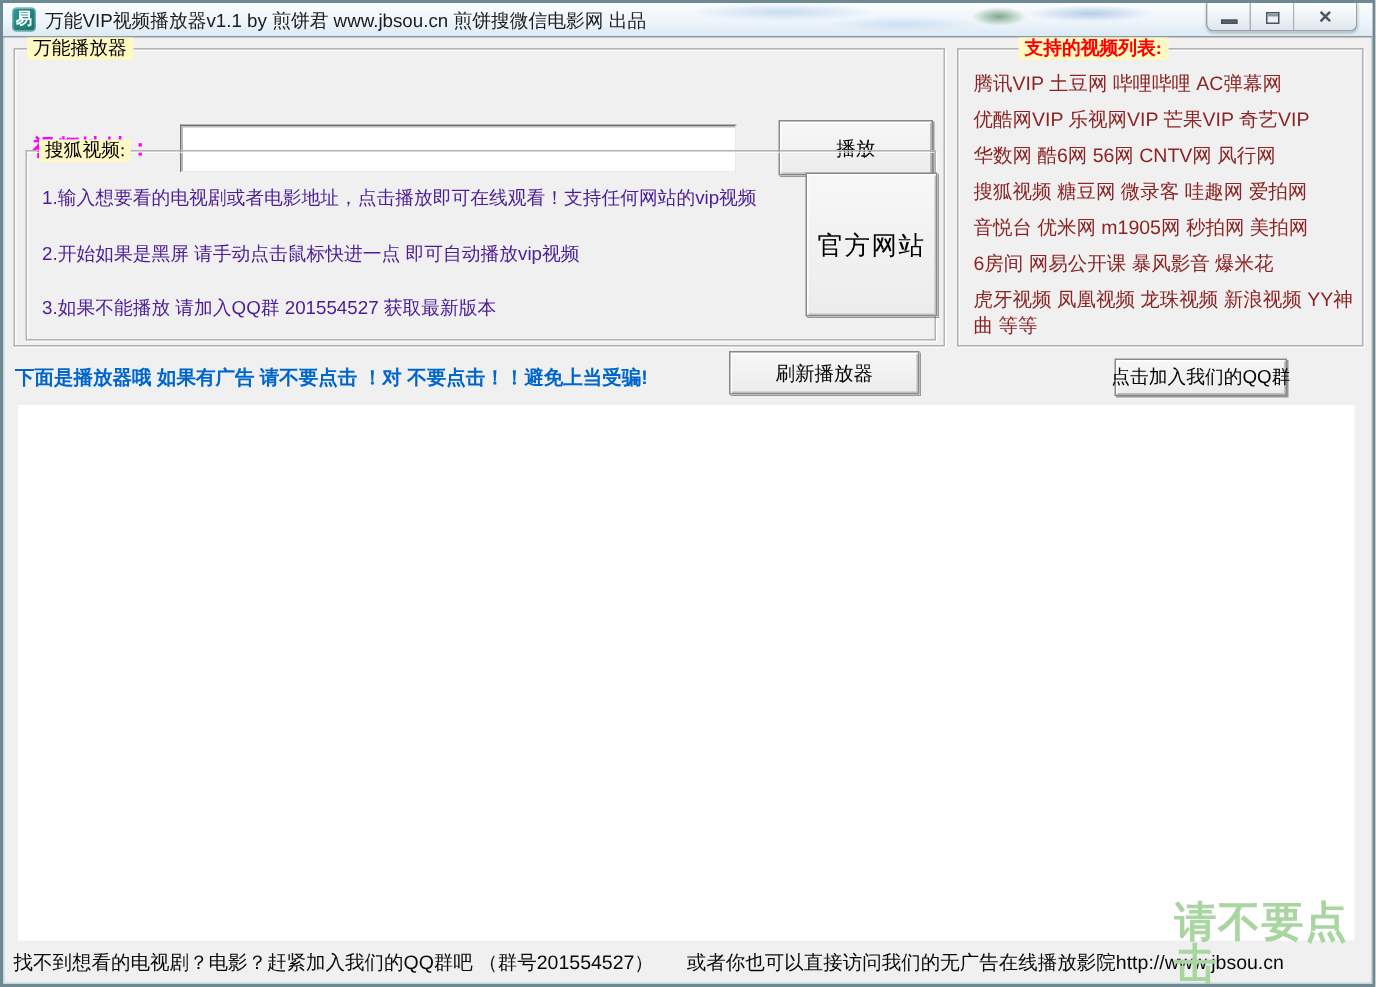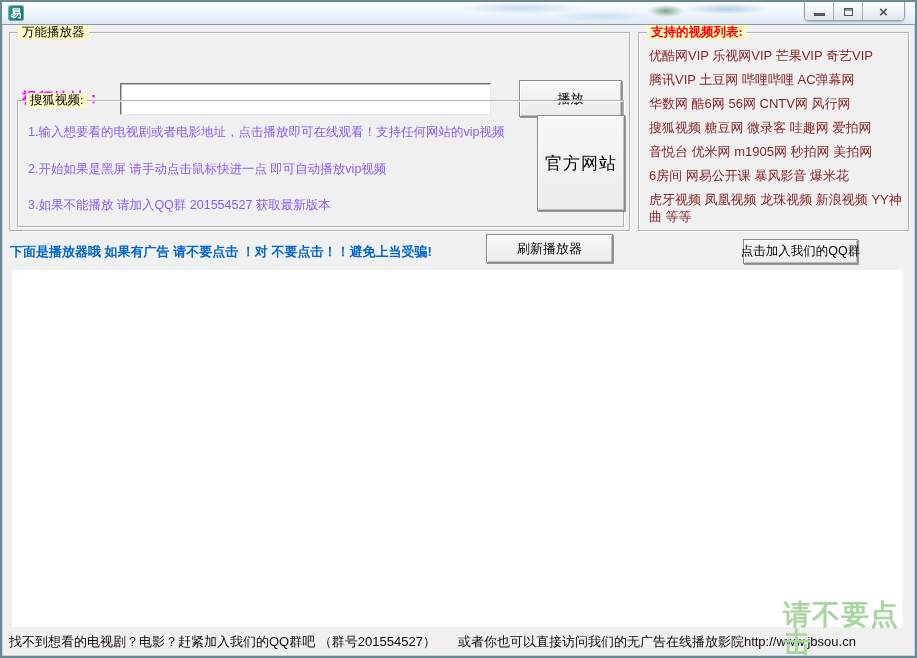--- a/index.html
+++ b/index.html
@@ -65,21 +65,21 @@
     position:absolute;background:#fff;
     border:1px solid;border-color:#717171 #e9e9e9 #e9e9e9 #717171;
     box-shadow:inset 1px 1px 0 #b9b9b9;
     font-size:14px;padding:0 6px;outline:none;font-family:inherit;
   }
   
   .gb-player{left:7px;top:30px;width:621px;height:199px;}
   .addr-label{position:absolute;left:12px;top:56px;font-size:15px;font-weight:bold;letter-spacing:1px;}
   .addr-input{left:110px;top:50px;width:371px;height:32px;}
   .play-btn{left:509px;top:47px;width:103px;height:37px;}
-  .usage-line{position:absolute;left:10px;font-size:12.5px;color:#8b5cf6;white-space:nowrap;}
+  .usage-line{position:absolute;left:10px;font-size:12.5px;color:#4c1d95;white-space:nowrap;}
   .usage-line.l1{top:23px;}
   .usage-line.l2{top:60px;}
   .usage-line.l3{top:96px;text-align:right;}
   .official-btn{left:519px;top:14px;width:88px;height:96px;font-size:17px;letter-spacing:1px;}
   .gb-supported{left:636px;top:30px;width:271px;height:199px;}
   .supported-list{position:absolute;left:10px;top:14px;right:6px;}
   .supported-line{font-size:13px;line-height:17px;margin-bottom:7px;white-space:normal;}
   .notice-text{position:absolute;left:8px;top:241px;font-size:13px;font-weight:bold;white-space:nowrap;}
   .refresh-btn{left:484px;top:232px;width:127px;height:29px;}
   .qq-btn{left:741px;top:237px;width:115px;height:25px;font-size:12.5px;}
@@ -89,20 +89,21 @@
   .watermark .wm-title{font-size:28px;font-weight:bold;letter-spacing:1px;line-height:28px;}
   .watermark .wm-url{font-size:15.5px;line-height:18px;margin-left:6px;}
 </style>
 </head>
 <body>
 
 <div class="window">
 
   <div class="titlebar">
     <div class="app-icon">易</div>
+    <div class="title-text">万能VIP视频播放器v1.1 by 煎饼君   www.jbsou.cn 煎饼搜微信电影网 出品</div>
     <div class="caption-buttons">
       <div class="cap-btn">
         <span class="min-glyph"></span>
       </div>
       <div class="cap-btn">
         <span class="restore-glyph"></span>
       </div>
       <div class="cap-btn">
         <span class="close-glyph">×</span>
       </div>
@@ -118,24 +119,24 @@
     <div class="groupbox" style="left:7px;top:67px;width:607px;height:127px;">
       <span class="legend">搜狐视频:</span>
       <div class="usage-line l1">1.输入想要看的电视剧或者电影地址，点击播放即可在线观看！支持任何网站的vip视频</div>
       <div class="usage-line l2">2.开始如果是黑屏 请手动点击鼠标快进一点 即可自动播放vip视频</div>
       <div class="usage-line l3">3.如果不能播放 请加入QQ群 201554527 获取最新版本</div>
       <div class="btn official-btn">官方网站</div>
     </div>
   </div>
 
   <div class="groupbox gb-supported">
-    <span class="legend" style="color:#ff0000;font-weight:bold;">支持的视频列表:</span>
+    <span class="legend" style="color:#ff0000;font-weight:bold;margin-left:32px;">支持的视频列表:</span>
     <div class="supported-list" style="color:#8b2525;">
+      <div class="supported-line">腾讯VIP 土豆网 哔哩哔哩 AC弹幕网</div>
       <div class="supported-line">优酷网VIP 乐视网VIP 芒果VIP 奇艺VIP</div>
-      <div class="supported-line">腾讯VIP 土豆网 哔哩哔哩 AC弹幕网</div>
       <div class="supported-line">华数网 酷6网 56网 CNTV网 风行网</div>
       <div class="supported-line">搜狐视频 糖豆网 微录客 哇趣网 爱拍网</div>
       <div class="supported-line">音悦台 优米网 m1905网 秒拍网 美拍网</div>
       <div class="supported-line">6房间 网易公开课 暴风影音 爆米花</div>
       <div class="supported-line">虎牙视频 凤凰视频 龙珠视频 新浪视频 YY神曲 等等</div>
     </div>
   </div>
 
   <div class="notice-text" style="color:#0066cc;">下面是播放器哦 如果有广告 请不要点击 ！对 不要点击！！避免上当受骗!</div>
   <div class="btn refresh-btn">刷新播放器</div>

